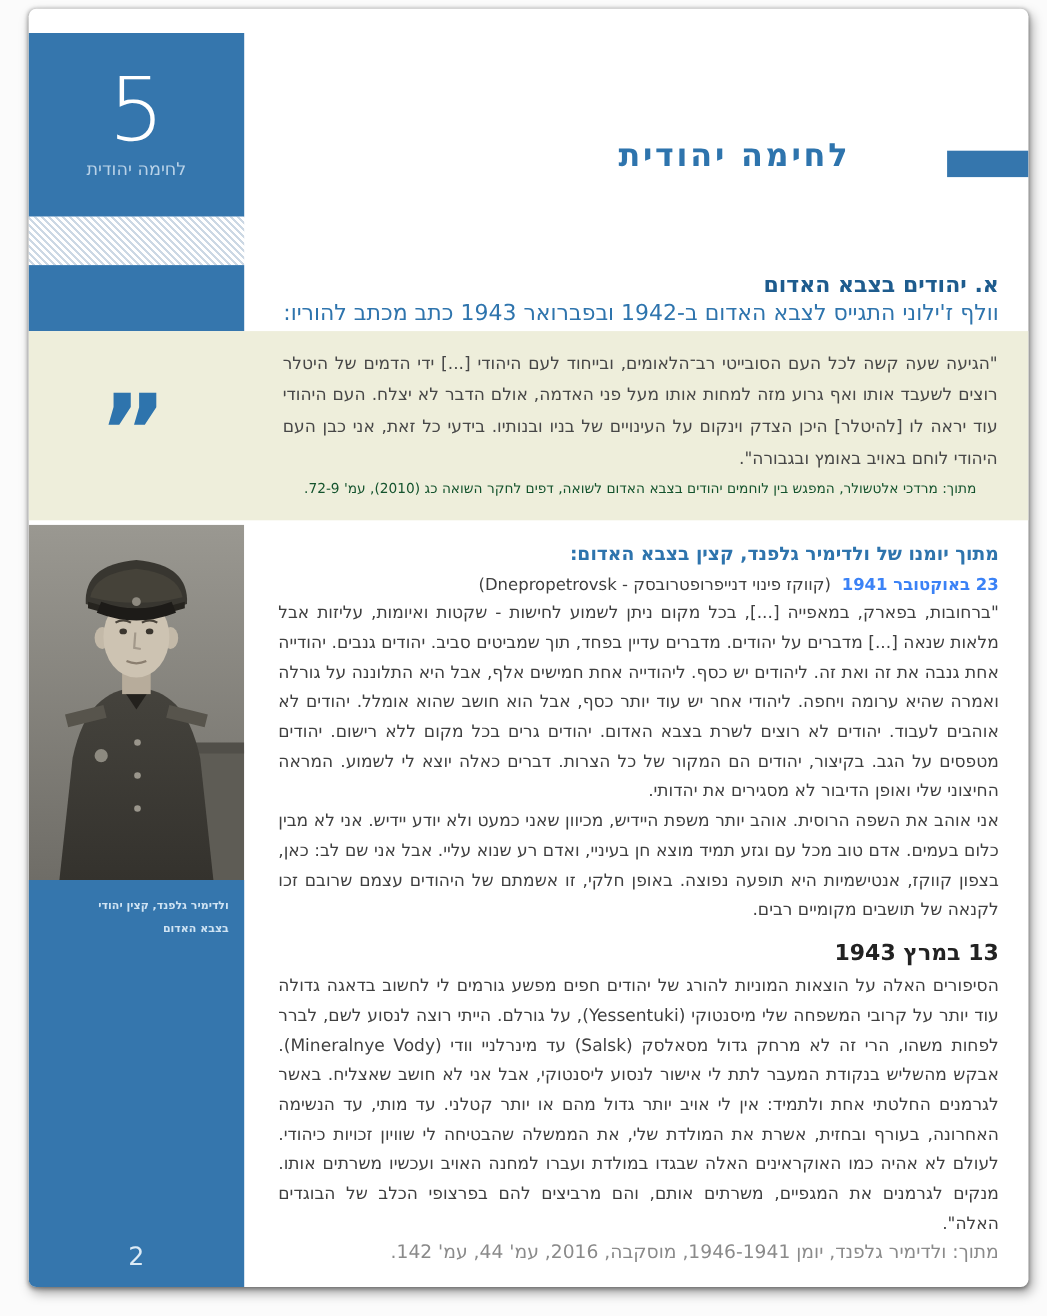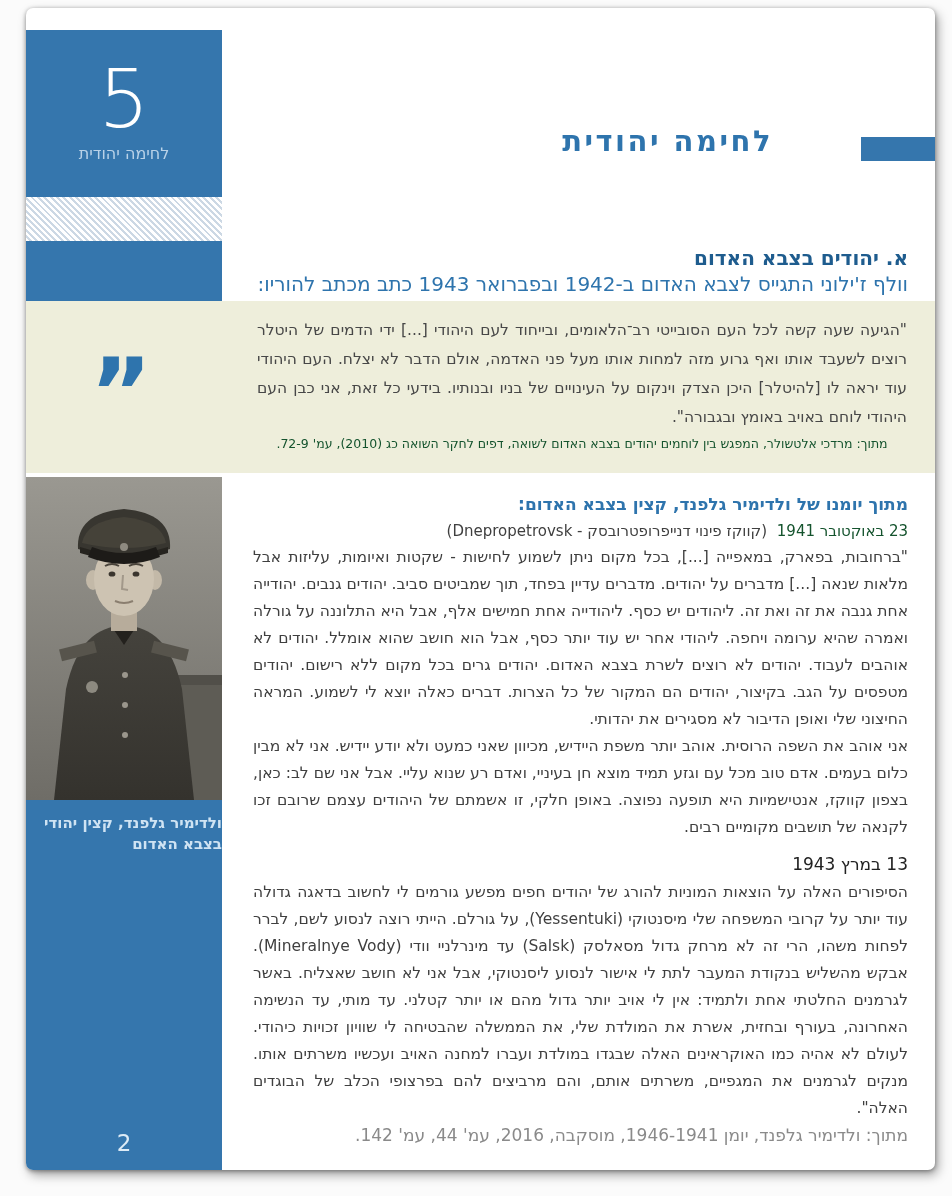--- a/index.html
+++ b/index.html
@@ -10,21 +10,21 @@
   
   .chapter-block{position:absolute;left:0;top:22px;width:196px;height:167px;background:#3576ad;}
   .chapter-number{color:#ffffff;font-size:80px;line-height:1;text-align:center;margin-top:30px;font-weight:200;}
   .chapter-label{color:#b9d2e8;font-size:16px;text-align:center;margin-top:4px;}
   .hatch-band{position:absolute;left:0;top:189px;width:196px;height:44px;
               background:repeating-linear-gradient(45deg,#ffffff 0 2.5px,#ccd8e4 2.5px 4.5px);}
   .sidebar-band{position:absolute;left:0;top:233px;width:196px;height:60px;background:#3576ad;}
   .photo-frame{position:absolute;left:0;top:469px;width:196px;height:323px;}
   .photo-frame svg{display:block;}
   .caption-box{position:absolute;left:0;top:792px;width:196px;height:370px;background:#3576ad;}
-  .photo-caption{padding:13px 0 0 8px;color:#cfe3f3;font-size:15px;line-height:21px;
+  .photo-caption{padding:13px 14px 0 8px;color:#cfe3f3;font-size:10px;line-height:21px;
                  font-weight:bold;text-align:right;}
   .page-number{position:absolute;bottom:14px;left:0;width:100%;text-align:center;
                color:#ddebf6;font-size:23px;}
   
   .page-title{position:absolute;top:116px;right:162px;font-size:29px;font-weight:bold;
               color:#2e74ad;letter-spacing:2.5px;}
   .title-accent-bar{position:absolute;top:129px;right:0;width:74px;height:24px;background:#3576ad;}
   
   .section-heading{position:absolute;top:238px;right:27px;width:655px;font-size:20px;
                    font-weight:bold;color:#1e5c8e;}
@@ -34,25 +34,25 @@
   .quote-mark{position:absolute;left:64px;top:46px;font-size:94px;line-height:1;
               color:#2e74ad;font-weight:bold;direction:ltr;}
   .quote-text{position:absolute;top:15px;right:28px;width:650px;font-size:15.5px;
               line-height:29px;color:#474747;text-align:justify;}
   .quote-source{position:absolute;top:135px;right:28px;width:650px;font-size:12.5px;
                 color:#14532d;text-align:center;}
   
   .diary{position:absolute;top:486px;right:27px;width:655px;}
   .diary-heading{font-size:17px;font-weight:bold;color:#2e74ad;margin:0 0 8px 0;}
   .entry-date-line{font-size:15px;color:#333333;margin:0 0 4px 0;}
-  .entry-date{font-weight:normal;color:#14532d;}
+  .entry-date{font-weight:bold;color:#3b82f6;}
   .entry-date-note{margin-right:5px;color:#3f3f3f;}
   .diary p{margin:0;font-size:15.5px;line-height:27px;color:#3f3f3f;text-align:justify;}
   .diary .p-gap{margin-bottom:13px;}
-  .entry2-date{font-size:17px;font-weight:normal;color:#222222;margin:0 0 5px 0;}
+  .entry2-date{font-size:20px;font-weight:bold;color:#222222;margin:0 0 5px 0;}
   .diary-source{margin-top:3px;font-size:17px;color:#8a8a8a;text-align:right;}
 </style>
 </head>
 <body>
 
 <div class="page">
 
   <div class="chapter-block">
     <div class="chapter-number">5</div>
     <div class="chapter-label">לחימה יהודית</div>

